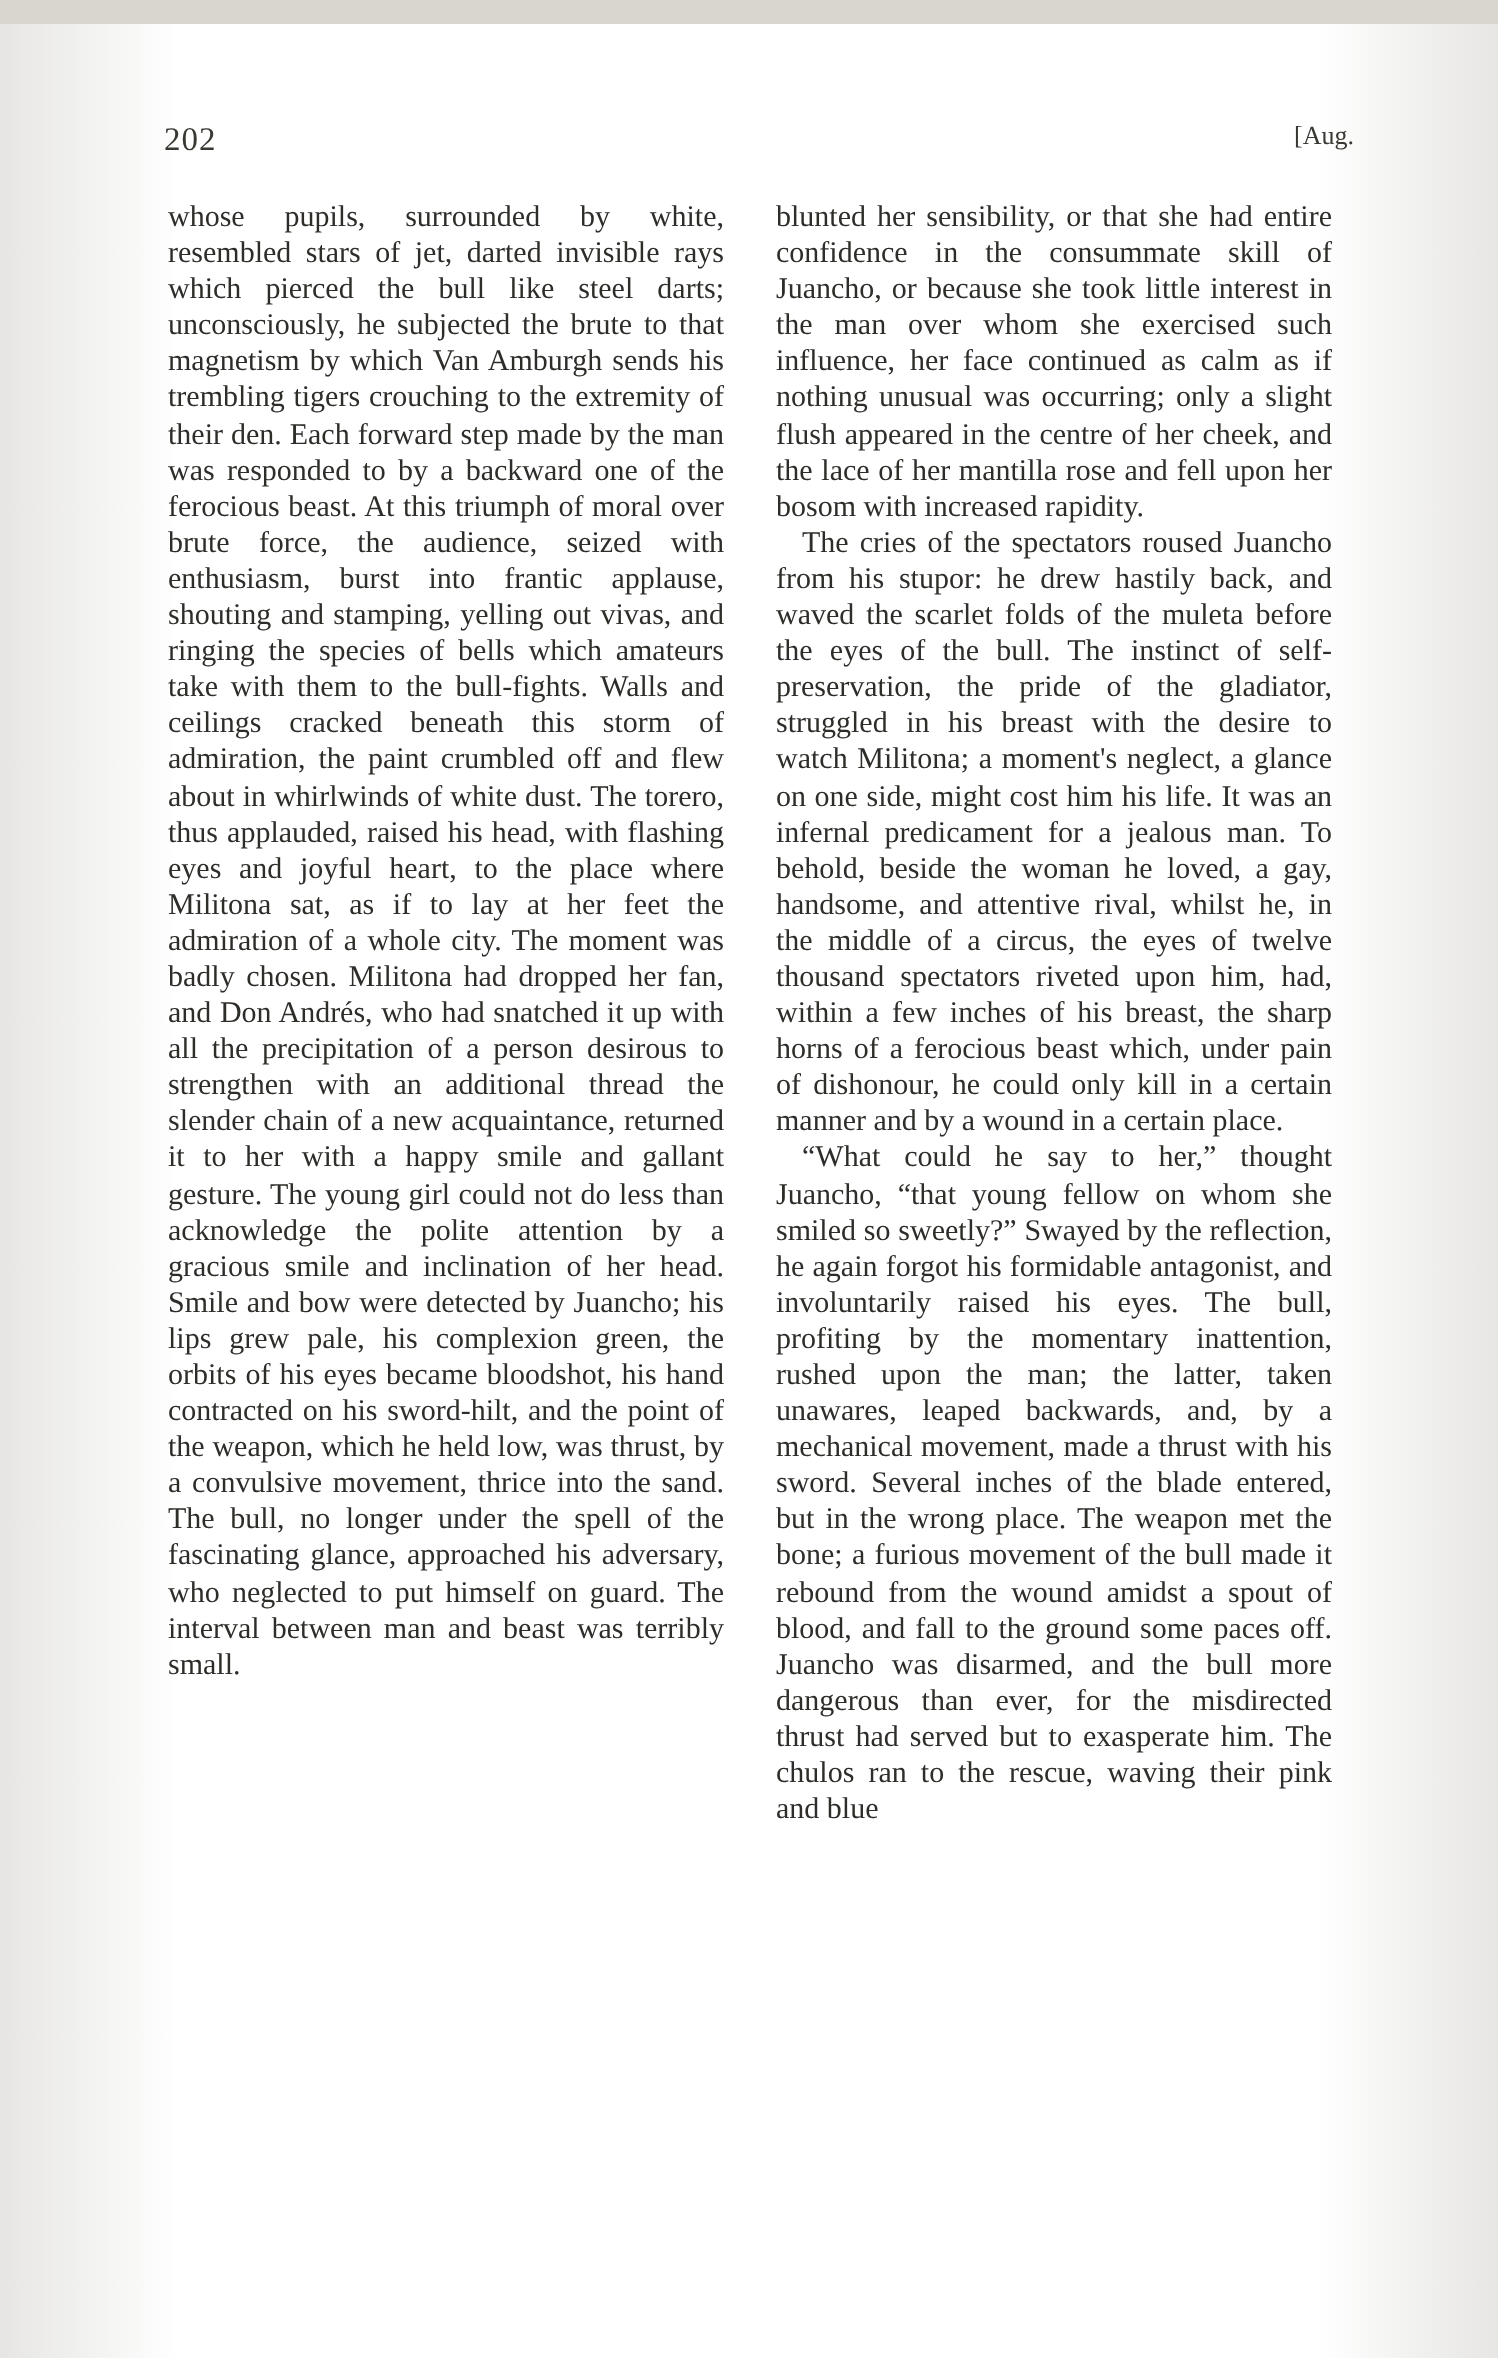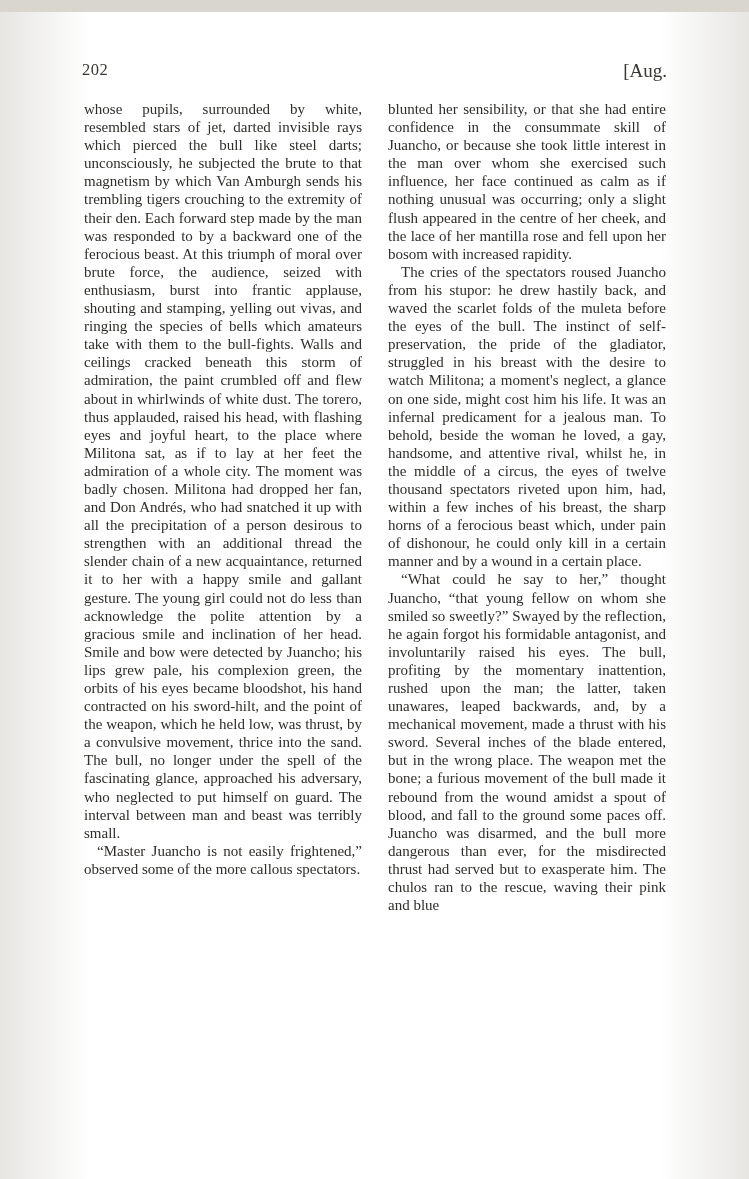--- a/index.html
+++ b/index.html
@@ -53,23 +53,23 @@
     right: 0;
     top: 0;
     text-align: center;
     font-style: italic;
     font-size: 16.5px;
     color: #35332e;
     letter-spacing: 0.3px;
   }
   .month {
     position: absolute;
-    right: 20px;
+    right: 10px;
     top: 0;
-    font-size: 19px;
+    font-size: 13px;
     color: #3a3833;
   }
   .columns {
     position: absolute;
     top: 40px;
     left: 22px;
     width: 582px;
     display: flex;
     gap: 26px;
   }
@@ -104,21 +104,20 @@
 
     <div class="header">
       <span class="folio">202</span>
       <span class="month">[Aug.</span>
     </div>
 
     <div class="columns">
 
       <div class="col">
         <p class="fade1">whose pupils, surrounded by white, resembled stars of jet, darted invisible rays which pierced the bull like steel darts; unconsciously, he subjected the brute to that magnetism by which Van Amburgh sends his trembling tigers crouching to the extremity of their den. Each forward step made by the man was responded to by a backward one of the ferocious beast. At this triumph of moral over brute force, the audience, seized with enthusiasm, burst into frantic applause, shouting and stamping, yelling out vivas, and ringing the species of bells which amateurs take with them to the bull-fights. Walls and ceilings cracked beneath this storm of admiration, the paint crumbled off and flew about in whirlwinds of white dust. The torero, thus applauded, raised his head, with flashing eyes and joyful heart, to the place where Militona sat, as if to lay at her feet the admiration of a whole city. The moment was badly chosen. Militona had dropped her fan, and Don Andrés, who had snatched it up with all the precipitation of a person desirous to strengthen with an additional thread the slender chain of a new acquaintance, returned it to her with a happy smile and gallant gesture. The young girl could not do less than acknowledge the polite attention by a gracious smile and inclination of her head. Smile and bow were detected by Juancho; his lips grew pale, his complexion green, the orbits of his eyes became bloodshot, his hand contracted on his sword-hilt, and the point of the weapon, which he held low, was thrust, by a convulsive movement, thrice into the sand. The bull, no longer under the spell of the fascinating glance, approached his adversary, who neglected to put himself on guard. The interval between man and beast was terribly small.</p>
-        <p class="indent dark">“Master Juancho is not easily frightened,” observed some of the more callous spectators.</p>
       </div>
 
       <div class="col">
         <p class="fade1">blunted her sensibility, or that she had entire confidence in the consummate skill of Juancho, or because she took little interest in the man over whom she exercised such influence, her face continued as calm as if nothing unusual was occurring; only a slight flush appeared in the centre of her cheek, and the lace of her mantilla rose and fell upon her bosom with increased rapidity.</p>
         <p class="indent fade2">The cries of the spectators roused Juancho from his stupor: he drew hastily back, and waved the scarlet folds of the muleta before the eyes of the bull. The instinct of self-preservation, the pride of the gladiator, struggled in his breast with the desire to watch Militona; a moment's neglect, a glance on one side, might cost him his life. It was an infernal predicament for a jealous man. To behold, beside the woman he loved, a gay, handsome, and attentive rival, whilst he, in the middle of a circus, the eyes of twelve thousand spectators riveted upon him, had, within a few inches of his breast, the sharp horns of a ferocious beast which, under pain of dishonour, he could only kill in a certain manner and by a wound in a certain place.</p>
         <p class="indent dark">“What could he say to her,” thought Juancho, “that young fellow on whom she smiled so sweetly?” Swayed by the reflection, he again forgot his formidable antagonist, and involuntarily raised his eyes. The bull, profiting by the momentary inattention, rushed upon the man; the latter, taken unawares, leaped backwards, and, by a mechanical movement, made a thrust with his sword. Several inches of the blade entered, but in the wrong place. The weapon met the bone; a furious movement of the bull made it rebound from the wound amidst a spout of blood, and fall to the ground some paces off. Juancho was disarmed, and the bull more dangerous than ever, for the misdirected thrust had served but to exasperate him. The chulos ran to the rescue, waving their pink and blue</p>
       </div>
 
     </div>
   </div>

